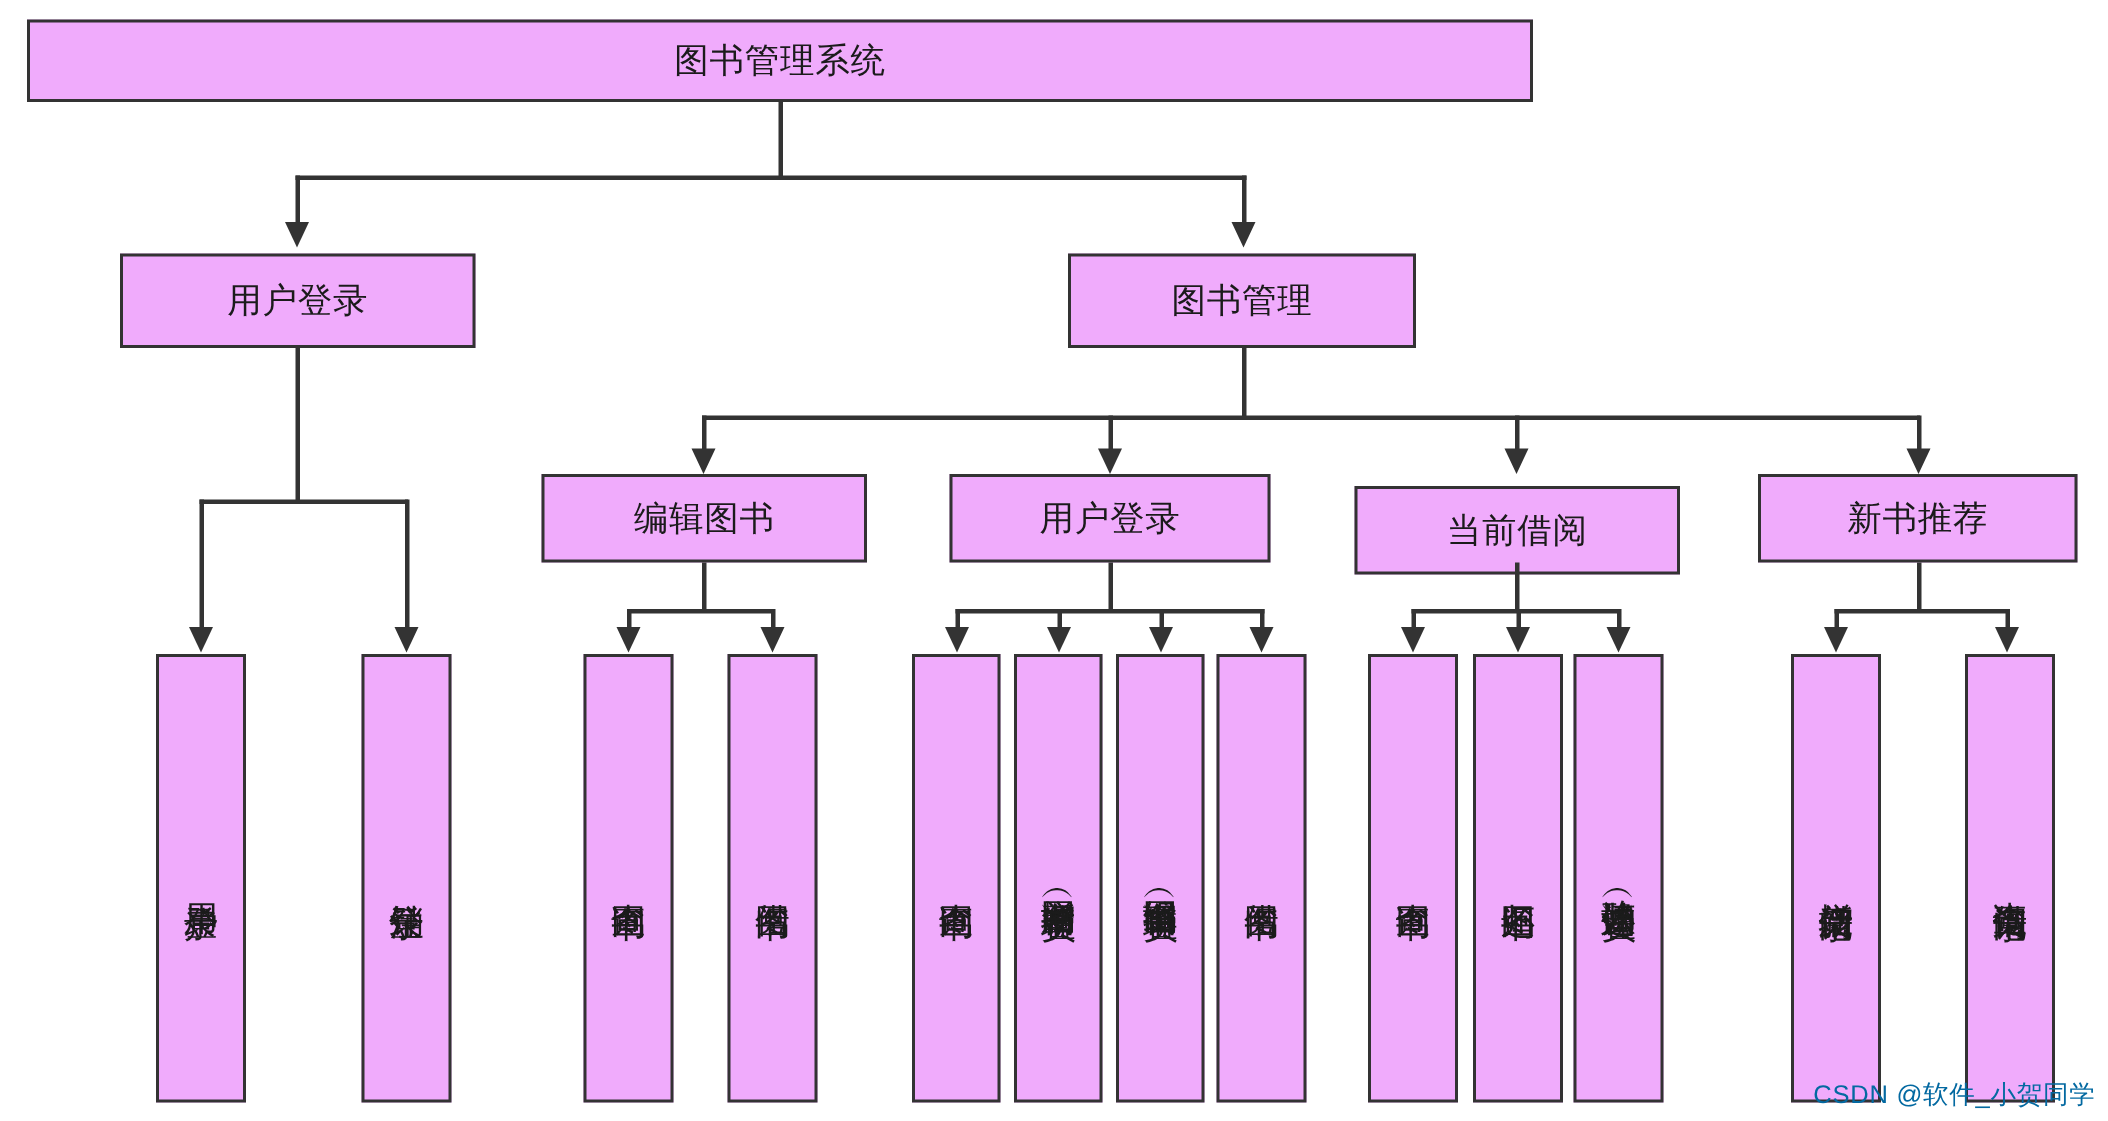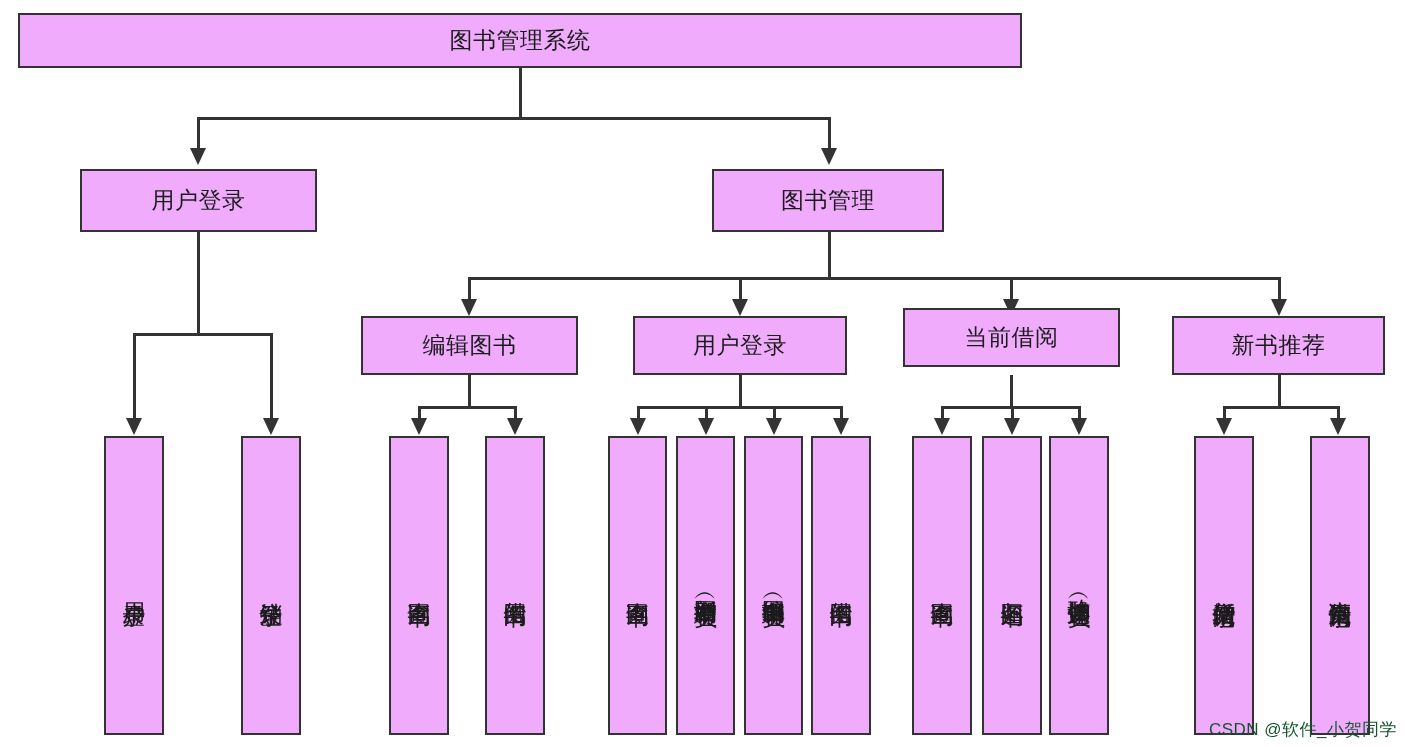--- a/index.html
+++ b/index.html
@@ -69,21 +69,21 @@
     border-left: 8px solid transparent;
     border-right: 8px solid transparent;
     border-top: 17px solid #333333;
   }
   
   #watermark {
     position: absolute;
     right: 8px;
     bottom: 6px;
     font-size: 17px;
-    color: #14532d;
+    color: #0369a1;
     white-space: nowrap;
     letter-spacing: 0.5px;
   }
 </style>
 </head>
 <body>
 
 <div id="canvas">
 
   <div class="node root h" style="left:18px; top:13px; width:1004px; height:55px;">
@@ -124,21 +124,21 @@
   <div class="arrow" style="left:1003px; top:299px;"></div>
   <div class="ln v" style="left:1278px; top:277px; width:2.5px; height:24px;"></div>
   <div class="arrow" style="left:1271px; top:299px;"></div>
 
   <div class="node h" style="left:361px; top:316px; width:217px; height:59px;">
     <span class="label">编辑图书</span>
   </div>
   <div class="node h" style="left:633px; top:316px; width:214px; height:59px;">
     <span class="label">用户登录</span>
   </div>
-  <div class="node h" style="left:903px; top:308px; width:217px; height:59px;">
+  <div class="node h" style="left:903px; top:324px; width:217px; height:59px;">
     <span class="label">当前借阅</span>
   </div>
   <div class="node h" style="left:1172px; top:316px; width:213px; height:59px;">
     <span class="label">新书推荐</span>
   </div>
 
   <div class="ln v" style="left:468px; top:375px; width:2.5px; height:32px;"></div>
   <div class="ln h" style="left:418px; top:406px; width:98px; height:2.5px;"></div>
   <div class="ln v" style="left:418px; top:406px; width:2.5px; height:14px;"></div>
   <div class="arrow" style="left:411px; top:418px;"></div>

